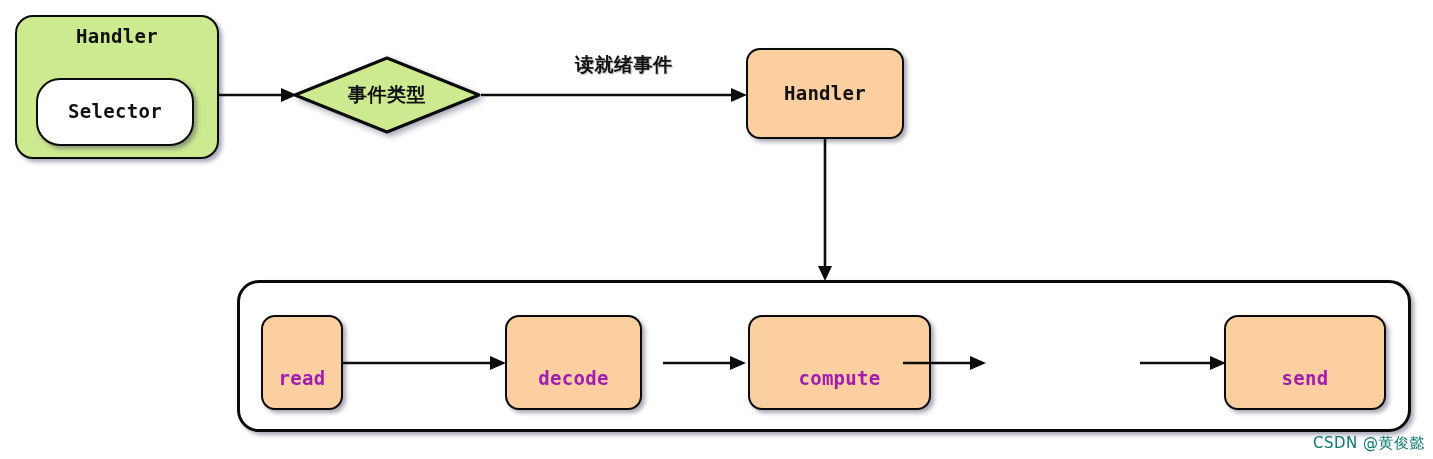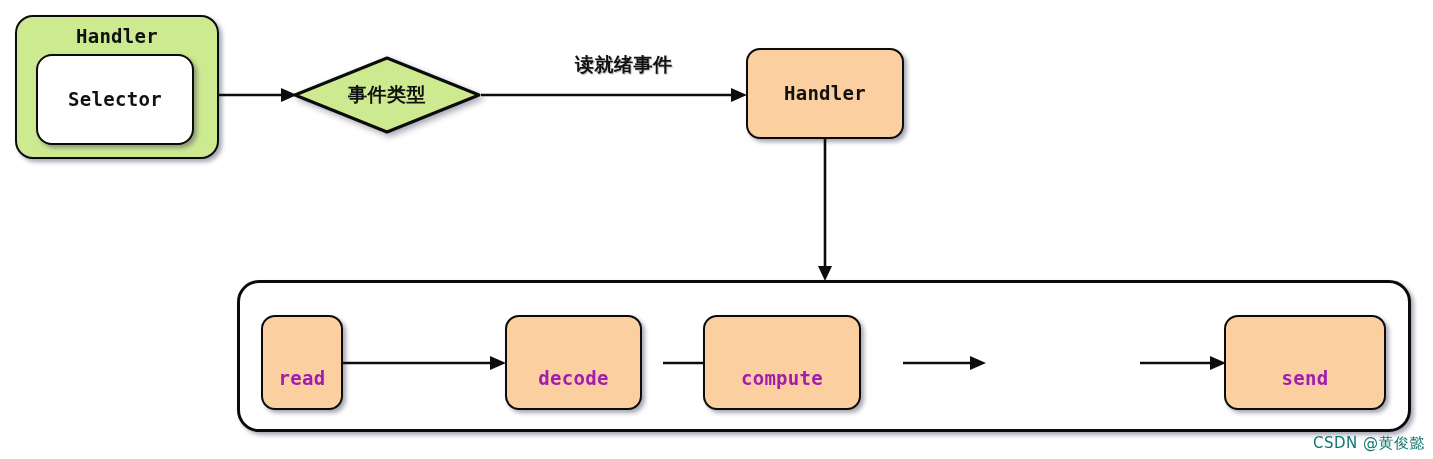--- a/index.html
+++ b/index.html
@@ -52,24 +52,24 @@
   #reactor-title {
     font-family: "DejaVu Sans Mono", monospace;
     font-size: 19px;
     font-weight: 700;
     color: #111111;
     margin-top: 9px;
     letter-spacing: 0.3px;
   }
   #selector-box {
     left: 36px;
-    top: 54px;
+    top: 78px;
     width: 158px;
-    height: 91px;
-    border-radius: 16px;
+    height: 68px;
+    border-radius: 24px;
   }
   #selector-label {
     font-family: "DejaVu Sans Mono", monospace;
     font-size: 19px;
     font-weight: 700;
     color: #111111;
     letter-spacing: 0.3px;
   }
 
   
@@ -129,21 +129,21 @@
   .stage .label {
     font-family: "DejaVu Sans Mono", monospace;
     font-size: 19px;
     font-weight: 700;
     color: #a21caf;
     letter-spacing: 0.3px;
     margin-top: 32px;
   }
   #stage-read    { left: 261px; width: 82px; }
   #stage-decode  { left: 505px; width: 137px; }
-  #stage-compute { left: 703px; width: 158px; }
+  #stage-compute { left: 748px; width: 183px; }
   #stage-encode  { left: 985px; width: 155px; }
   #stage-send    { left: 1224px; width: 162px; }
 
   
   .connector {
     position: absolute;
     overflow: visible;
   }
   .connector line, .connector path {
     stroke: #0d0d0d;

